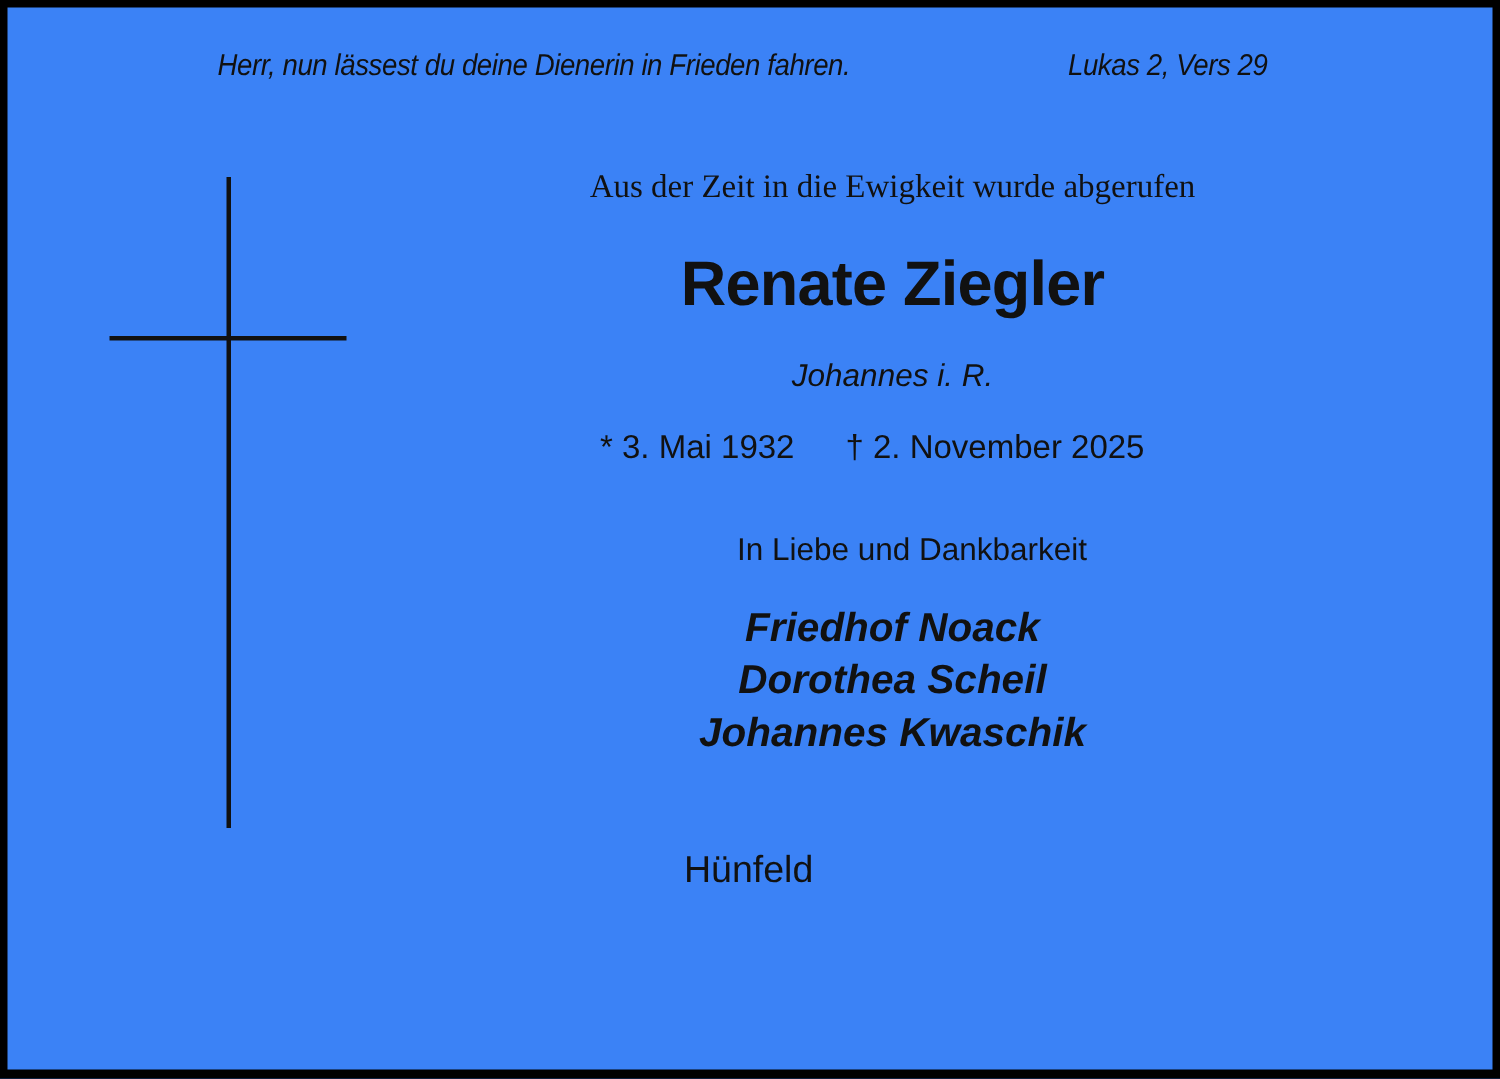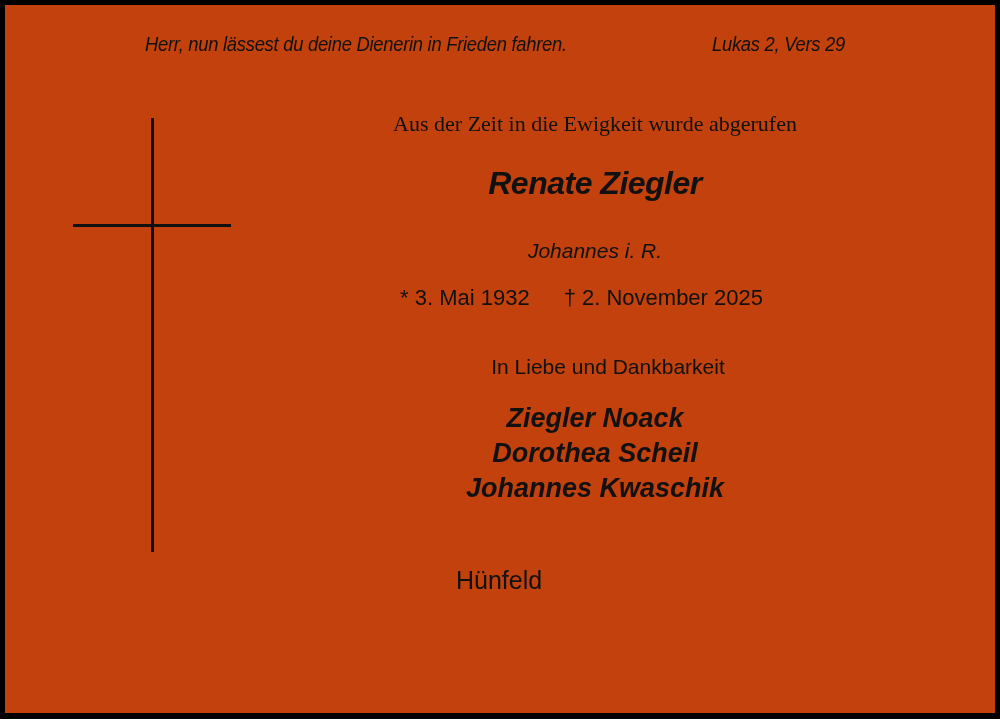--- a/index.html
+++ b/index.html
@@ -1,29 +1,29 @@
 <!DOCTYPE html>
 <html><head>
   <meta charset="utf-8">
   <style>
     html, body { margin: 0; padding: 0; background: #000; }
     body { width: 1000px; height: 719px; position: relative; overflow: hidden; }
     .page {
       position: absolute; left: 5px; top: 5px; width: 990px; height: 708px;
-      background: #c2410c; color: #111;
+      background: #3b82f6; color: #111;
       font-family: "Liberation Sans", "DejaVu Sans", sans-serif;
     }
     .abs { position: absolute; white-space: nowrap; }
     .center { text-align: center; }
     .verse { top: 28px; left: 140px; font-style: italic; font-size: 20px; letter-spacing: -0.3px; transform: scaleX(0.92); transform-origin: left top; }
     .ref { top: 28px; left: 707px; font-style: italic; font-size: 20px; letter-spacing: -0.3px; transform: scaleX(0.92); transform-origin: left top; }
     .cross-v { position: absolute; left: 146px; top: 113px; width: 3px; height: 434px; background: #111; }
     .cross-h { position: absolute; left: 68px; top: 219px; width: 158px; height: 3px; background: #111; }
     .intro { top: 106px; left: 340px; width: 500px; font-size: 22px; font-family: Liberation Serif, serif; }
-    .name { top: 160px; left: 340px; width: 500px; font-size: 32px; font-weight: bold; font-style: italic; letter-spacing: -0.5px; }
+    .name { top: 160px; left: 340px; width: 500px; font-size: 42px; font-weight: bold; letter-spacing: -0.5px; }
     .title { top: 234px; left: 340px; width: 500px; font-size: 21px; font-style: italic; }
     .dates { top: 280px; left: 395px; font-size: 22px; }
     .dates .gap { display: inline-block; width: 34px; }
     .thanks { top: 350px; left: 353px; width: 500px; font-size: 21px; }
     .mourners { top: 396px; left: 340px; width: 500px; font-size: 27px; font-weight: bold; font-style: italic; line-height: 35px; }
     .place { top: 561px; left: 451px; font-size: 25px; }
     .service { top: 585px; left: 100px; width: 790px; font-size: 22px; line-height: 33px; }
   </style>
 </head>
 <body>
@@ -39,20 +39,20 @@
 
   <div class="abs center intro">Aus der Zeit in die Ewigkeit wurde abgerufen</div>
   <div class="abs center name">Renate Ziegler</div>
   <div class="abs center title">Johannes i. R.</div>
   <div class="abs dates">
     <span>* 3. Mai 1932</span><span class="gap"></span><span>† 2. November 2025</span>
   </div>
 
   <div class="abs center thanks">In Liebe und Dankbarkeit</div>
   <div class="abs center mourners">
-    <div>Ziegler Noack</div>
+    <div>Friedhof Noack</div>
     <div>Dorothea Scheil</div>
     <div>Johannes Kwaschik</div>
   </div>
 
   <div class="abs place">Hünfeld</div>
 
 </div>
 
 </body></html>

